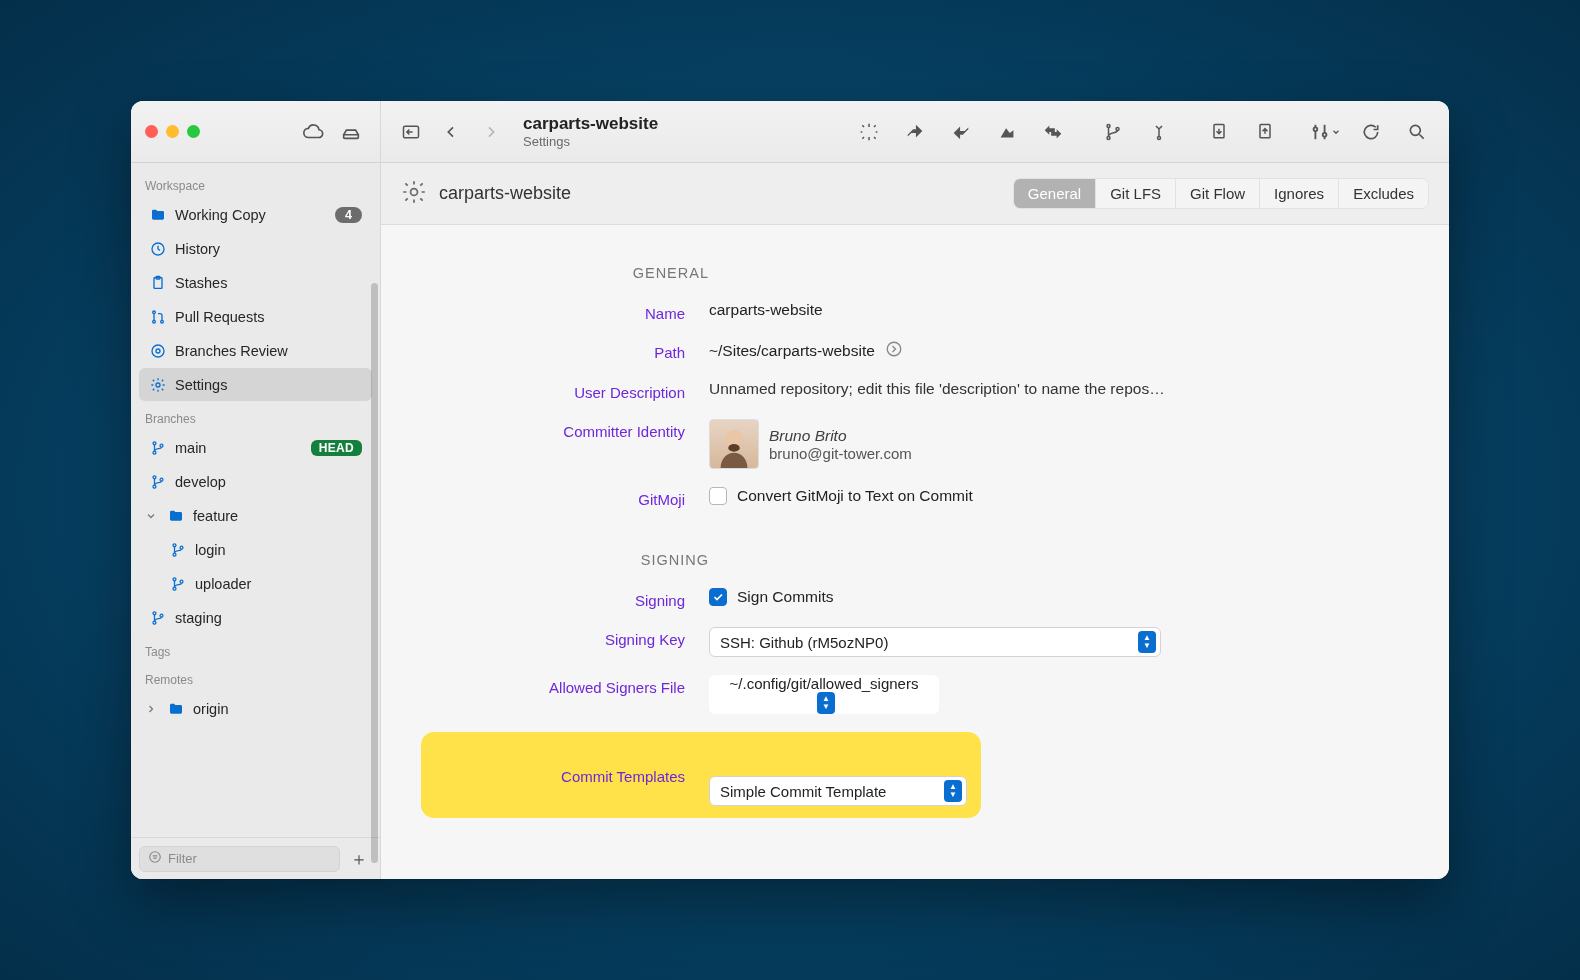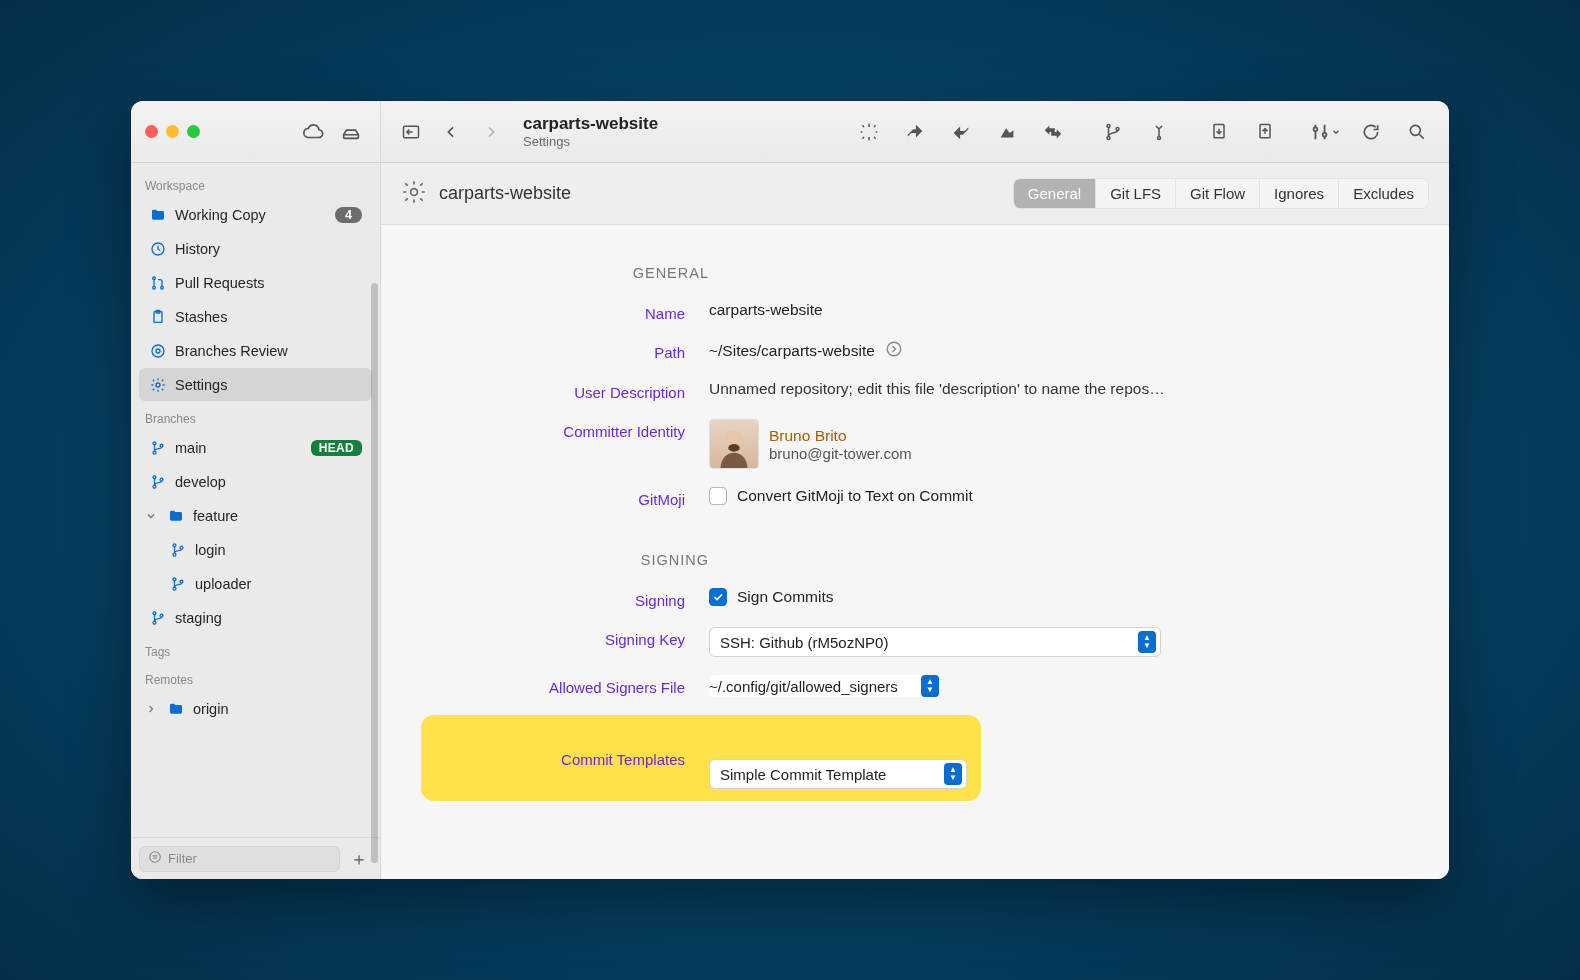--- a/index.html
+++ b/index.html
@@ -66,28 +66,28 @@
   .settings-body { flex:1; overflow-y:auto; padding: 30px 40px; }
   .section-title { text-align:right; width:288px; font-size:14.5px; color:#777; letter-spacing:1px; font-weight:500; padding: 10px 0 20px; }
   .row { display:flex; align-items:flex-start; margin-bottom: 18px; }
   .row-label { width:288px; text-align:right; padding-right:24px; font-size:15px; color:#6d28d9; padding-top:4px; }
   .row-value { flex:1; font-size:15.5px; color:#222; display:flex; align-items:center; gap:10px; }
   .row-value.muted { color:#333; }
   .path-icon { color:#888; }
   .avatar { width:50px; height:50px; border-radius:4px; background:linear-gradient(#e8d4c4,#d6b89b); display:inline-flex; align-items:flex-end; justify-content:center; overflow:hidden; border:1px solid #ddd;}
   .avatar svg { width:46px; height:46px;}
   .identity-text { display:flex; flex-direction:column; }
-  .identity-name { font-size:15.5px; color:#a16207; }
+  .identity-name { font-size:15.5px; color:#404040;font-style:italic; }
   .identity-email { font-size:15px; color:#555; }
   .checkbox { width:18px; height:18px; border:1.5px solid #b6b6b6; border-radius:4px; background:#fff; display:inline-flex; align-items:center; justify-content:center; flex-shrink:0;}
   .checkbox.checked { background:#0a6ed1; border-color:#0a6ed1; color:#fff; }
   .select-fake { display:inline-flex; align-items:center; background:#fff; border:1px solid #d2d2d2; border-radius:6px; height:30px; padding: 0 4px 0 10px; font-size:15px; color:#222; }
   .select-fake.wide { width:452px; justify-content:space-between; }
   .select-fake.med { width:258px; justify-content:space-between;margin-top:32px; }
-  .select-fake.med2 { width:230px; justify-content:space-between; }
+  .select-fake.med2 { width:230px; justify-content:space-between;flex-direction:column; }
   .stepper { width:18px; height:22px; background:#0a6ed1; border-radius:4px; display:inline-flex; flex-direction:column; align-items:center; justify-content:center; color:#fff; font-size:8px; line-height:8px; gap:1px; margin-left:4px;}
   .highlight-box { background:#ffe24a; border-radius:13px; padding:12px 14px 12px 0; display:flex; align-items:center; margin-top:4px; width:fit-content;}
   .highlight-box .row-label{ padding-top:3px;}
 </style>
 </head>
 <body>
 
 <div class="window">
   <div class="titlebar">
     <div class="sidebar-head">
@@ -230,36 +230,36 @@
               <svg width="16" height="16" viewBox="0 0 24 24" fill="none" stroke="currentColor" stroke-width="2">
                 <circle cx="12" cy="12" r="9"></circle>
                 <path d="M12 7v5l3 2"></path>
               </svg>
             </span>
           <span class="label-txt">History</span>
         </div>
         <div class="side-item">
           <span class="ico">
               <svg width="16" height="16" viewBox="0 0 24 24" fill="none" stroke="currentColor" stroke-width="2">
+                <rect x="6" y="4" width="12" height="16" rx="1"></rect>
+                <rect x="9" y="2" width="6" height="4" rx="1"></rect>
+              </svg>
+            </span>
+          <span class="label-txt">Stashes</span>
+        </div>
+        <div class="side-item">
+          <span class="ico">
+              <svg width="16" height="16" viewBox="0 0 24 24" fill="none" stroke="currentColor" stroke-width="2">
                 <circle cx="6" cy="5" r="2"></circle>
                 <circle cx="6" cy="19" r="2"></circle>
                 <circle cx="18" cy="19" r="2"></circle>
                 <path d="M6 7v10M18 17v-7a3 3 0 0 0-3-3h-3"></path>
               </svg>
             </span>
           <span class="label-txt">Pull Requests</span>
-        </div>
-        <div class="side-item">
-          <span class="ico">
-              <svg width="16" height="16" viewBox="0 0 24 24" fill="none" stroke="currentColor" stroke-width="2">
-                <rect x="6" y="4" width="12" height="16" rx="1"></rect>
-                <rect x="9" y="2" width="6" height="4" rx="1"></rect>
-              </svg>
-            </span>
-          <span class="label-txt">Stashes</span>
         </div>
         <div class="side-item">
           <span class="ico">
               <svg width="16" height="16" viewBox="0 0 24 24" fill="none" stroke="currentColor" stroke-width="2">
                 <circle cx="12" cy="12" r="9"></circle>
                 <circle cx="12" cy="12" r="3"></circle>
               </svg>
             </span>
           <span class="label-txt">Branches Review</span>
         </div>

